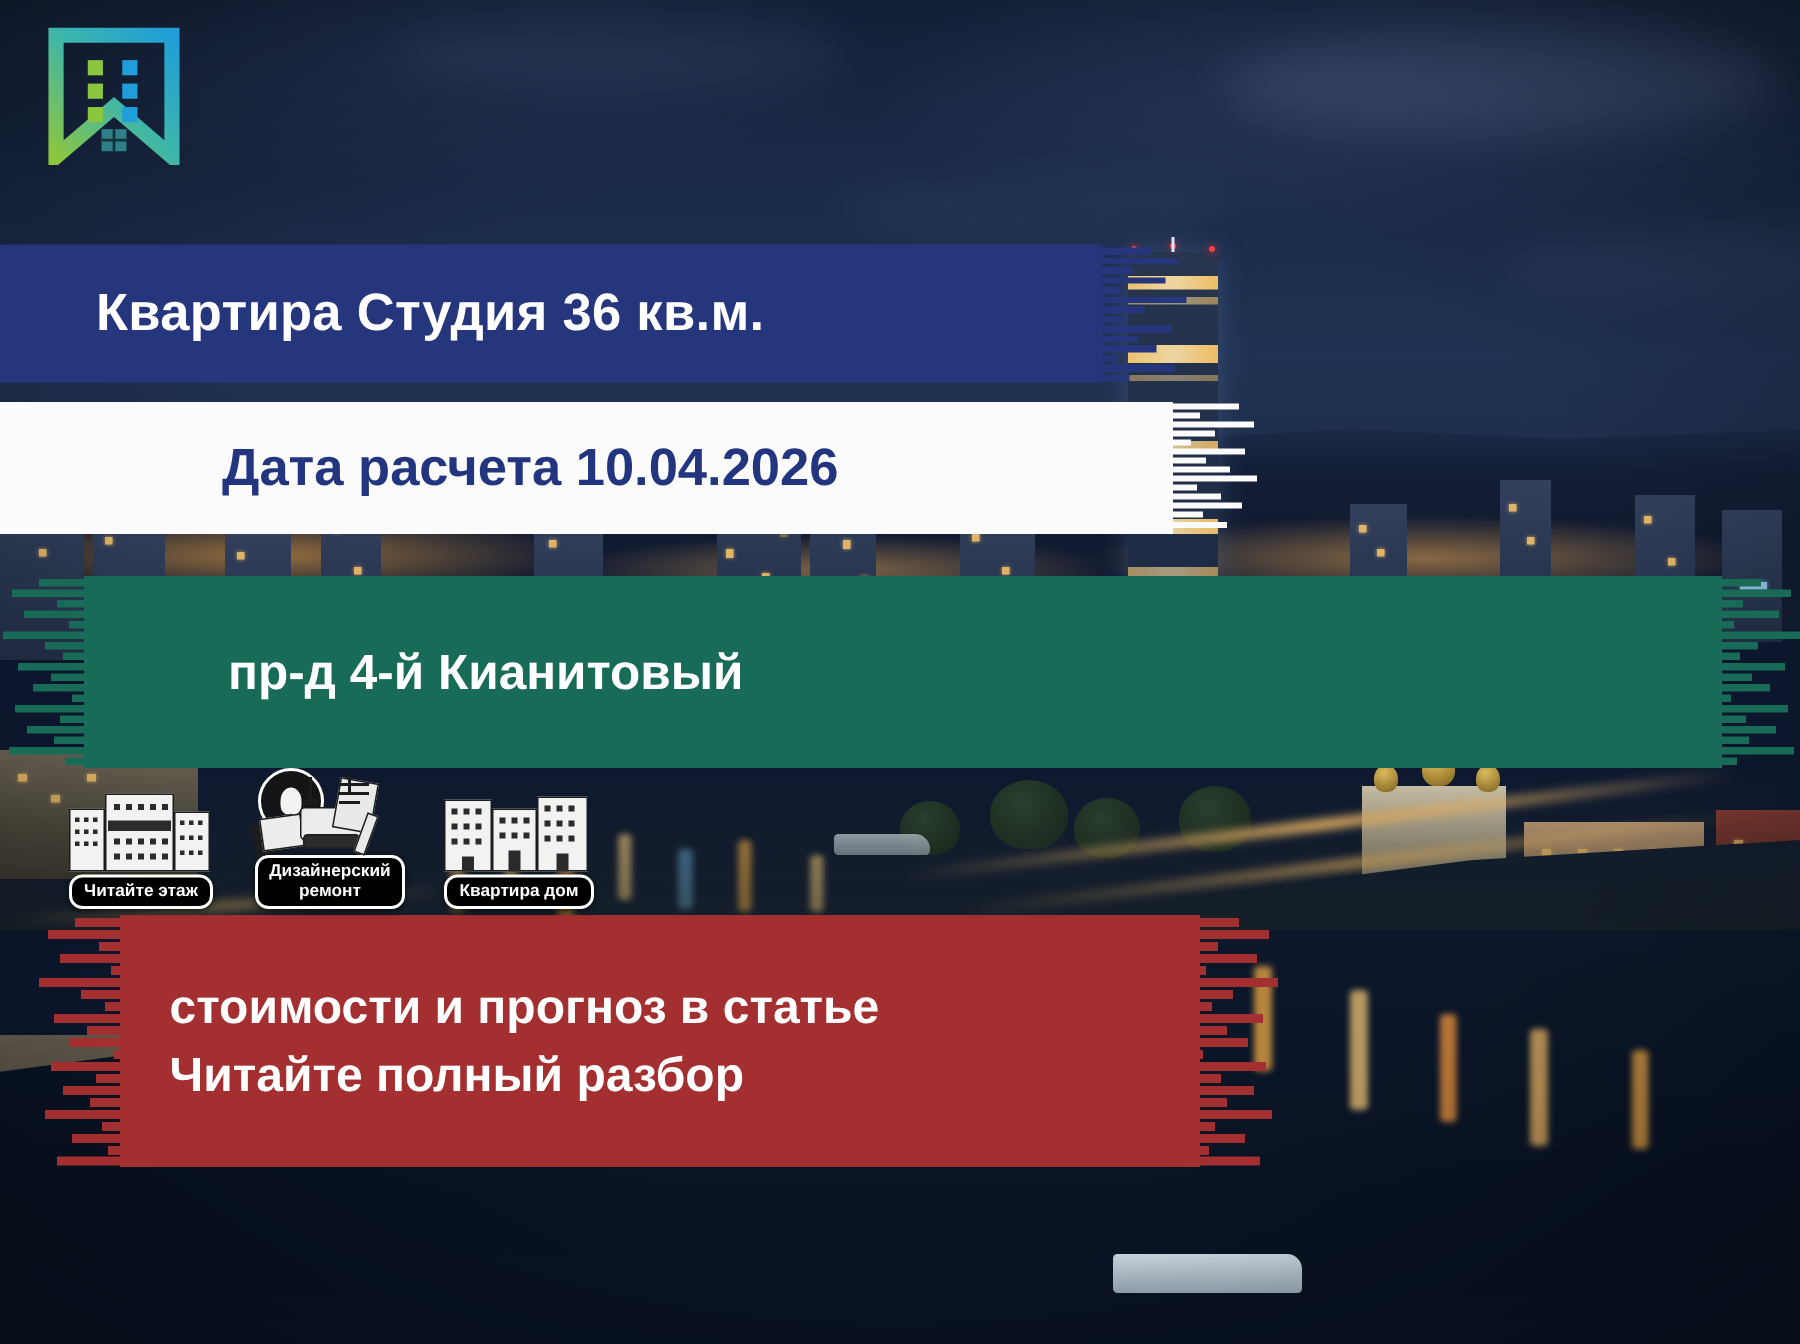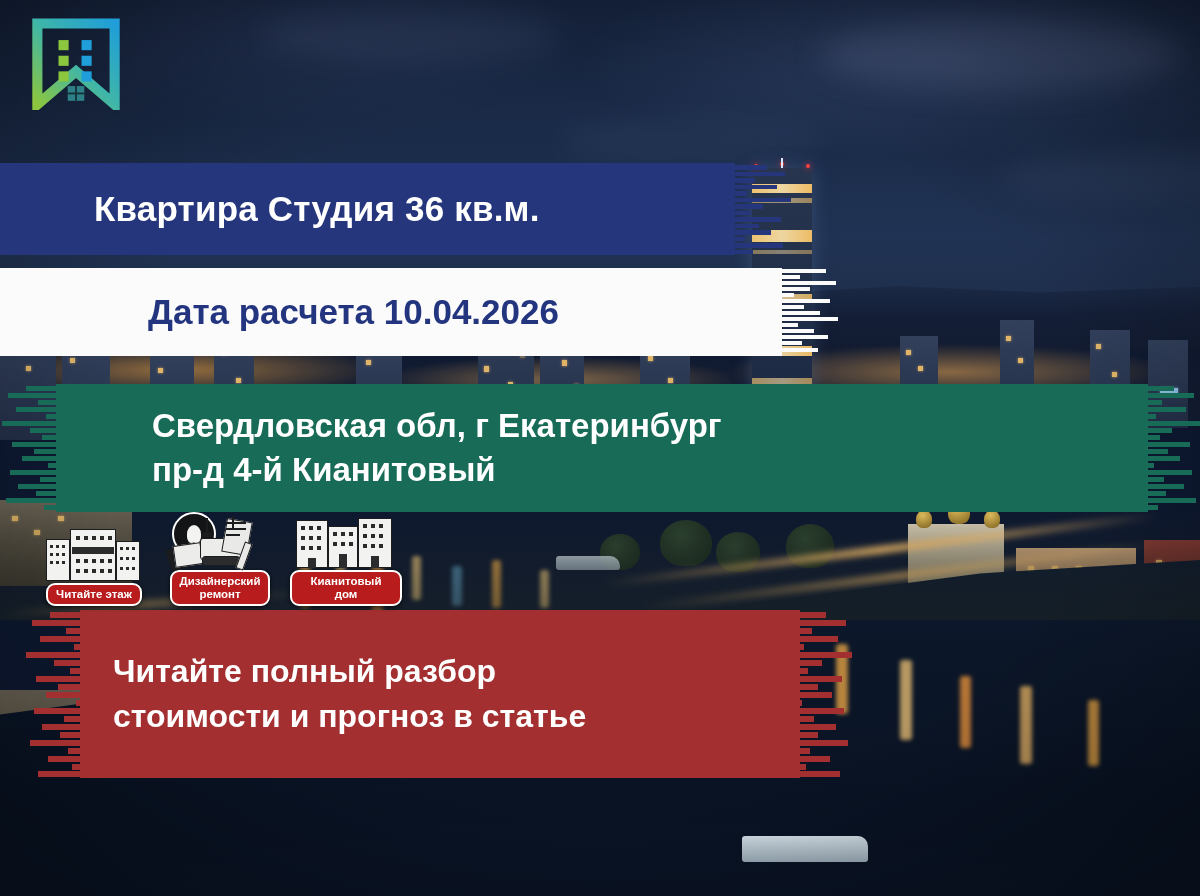--- a/index.html
+++ b/index.html
@@ -187,21 +187,21 @@
     color: #ffffff;
     font-weight: 700;
     white-space: nowrap;
   }
 
   
   #band-title { left: 0; top: 163px; width: 735px; height: 92px; }
   #band-title .band-bg { background: #26367d; }
   #band-title .band-text {
     font-size: 35px;
-    padding-left: 94px;
+    padding-left: 64px;
     letter-spacing: .2px;
   }
 
   
   #band-date { left: 0; top: 268px; width: 782px; height: 88px; }
   #band-date .band-bg { background: #fbfbfc; }
   #band-date .band-text {
     color: #23357f;
     font-size: 35px;
     padding-left: 148px;
@@ -241,21 +241,21 @@
     flex-direction: column;
     align-items: center;
     width: 112px;
   }
   .badge-art {
     width: 108px; height: 62px;
     position: relative;
   }
   .badge-label {
     margin-top: -4px;
-    background: #b91c1c;
+    background: #000000;
     color: #ffffff;
     border: 2px solid #ffffff;
     border-radius: 9px;
     font-size: 11.5px;
     font-weight: 700;
     line-height: 1.15;
     padding: 3px 8px;
     text-align: center;
     white-space: pre-line;
     box-shadow: 0 1px 4px rgba(0,0,0,.7);
@@ -551,21 +551,20 @@
         <rect x="0" y="72" width="36" height="5"></rect>
           <rect x="0" y="79" width="10" height="5"></rect>
         <rect x="0" y="86" width="48" height="5"></rect>
           <rect x="0" y="93" width="20" height="5"></rect>
         <rect x="0" y="100" width="40" height="5"></rect>
           <rect x="0" y="107" width="22" height="5"></rect>
         <rect x="0" y="114" width="52" height="5"></rect>
           <rect x="0" y="121" width="14" height="5"></rect>
       </g>
     </svg>
-    <div class="band-text">Свердловская обл, г Екатеринбург</div>
     <div class="band-text">пр-д 4-й Кианитовый</div>
   </div>
 
   <div class="badges">
 
     <div class="badge">
       <div class="badge-art">
         <div class="bg-bld" style="left:6px;top:14px;width:24px;height:42px;"></div>
         <div class="bg-bld" style="left:30px;top:4px;width:46px;height:52px;"></div>
         <div class="bg-bld" style="left:76px;top:16px;width:24px;height:40px;"></div>
@@ -653,21 +652,21 @@
         <div class="bg-win" style="left:79px;top:12px;width:4px;height:4px;"></div>
         <div class="bg-win" style="left:87px;top:12px;width:4px;height:4px;"></div>
         <div class="bg-win" style="left:71px;top:22px;width:4px;height:4px;"></div>
         <div class="bg-win" style="left:79px;top:22px;width:4px;height:4px;"></div>
         <div class="bg-win" style="left:87px;top:22px;width:4px;height:4px;"></div>
         <div class="bg-win" style="left:71px;top:32px;width:4px;height:4px;"></div>
         <div class="bg-win" style="left:79px;top:32px;width:4px;height:4px;"></div>
         <div class="bg-win" style="left:87px;top:32px;width:4px;height:4px;"></div>
         <div class="bg-win" style="left:79px;top:44px;width:8px;height:12px;"></div>
       </div>
-      <div class="badge-label">Кианитовый дом</div>
+      <div class="badge-label">Квартира дом</div>
     </div>
 
   </div>
 
   <div class="band" id="band-cta">
     <div class="band-bg"></div>
     <svg class="smear-left" style="left:-56px;" viewBox="0 0 62 168" preserveAspectRatio="none" aria-hidden="true">
       <g fill="#a32f30">
         <rect x="26" y="2" width="36" height="6"></rect>
           <rect x="8" y="10" width="54" height="6"></rect>
@@ -710,17 +709,17 @@
           <rect x="0" y="106" width="20" height="6"></rect>
         <rect x="0" y="114" width="42" height="6"></rect>
           <rect x="0" y="122" width="24" height="6"></rect>
         <rect x="0" y="130" width="54" height="6"></rect>
           <rect x="0" y="138" width="16" height="6"></rect>
         <rect x="0" y="146" width="36" height="6"></rect>
           <rect x="0" y="154" width="12" height="6"></rect>
         <rect x="0" y="161" width="46" height="6"></rect>
       </g>
     </svg>
+    <div class="band-text">стоимости и прогноз в статье</div>
     <div class="band-text">Читайте полный разбор</div>
-    <div class="band-text">стоимости и прогноз в статье</div>
   </div>
 
 </div>
 
 </body></html>

